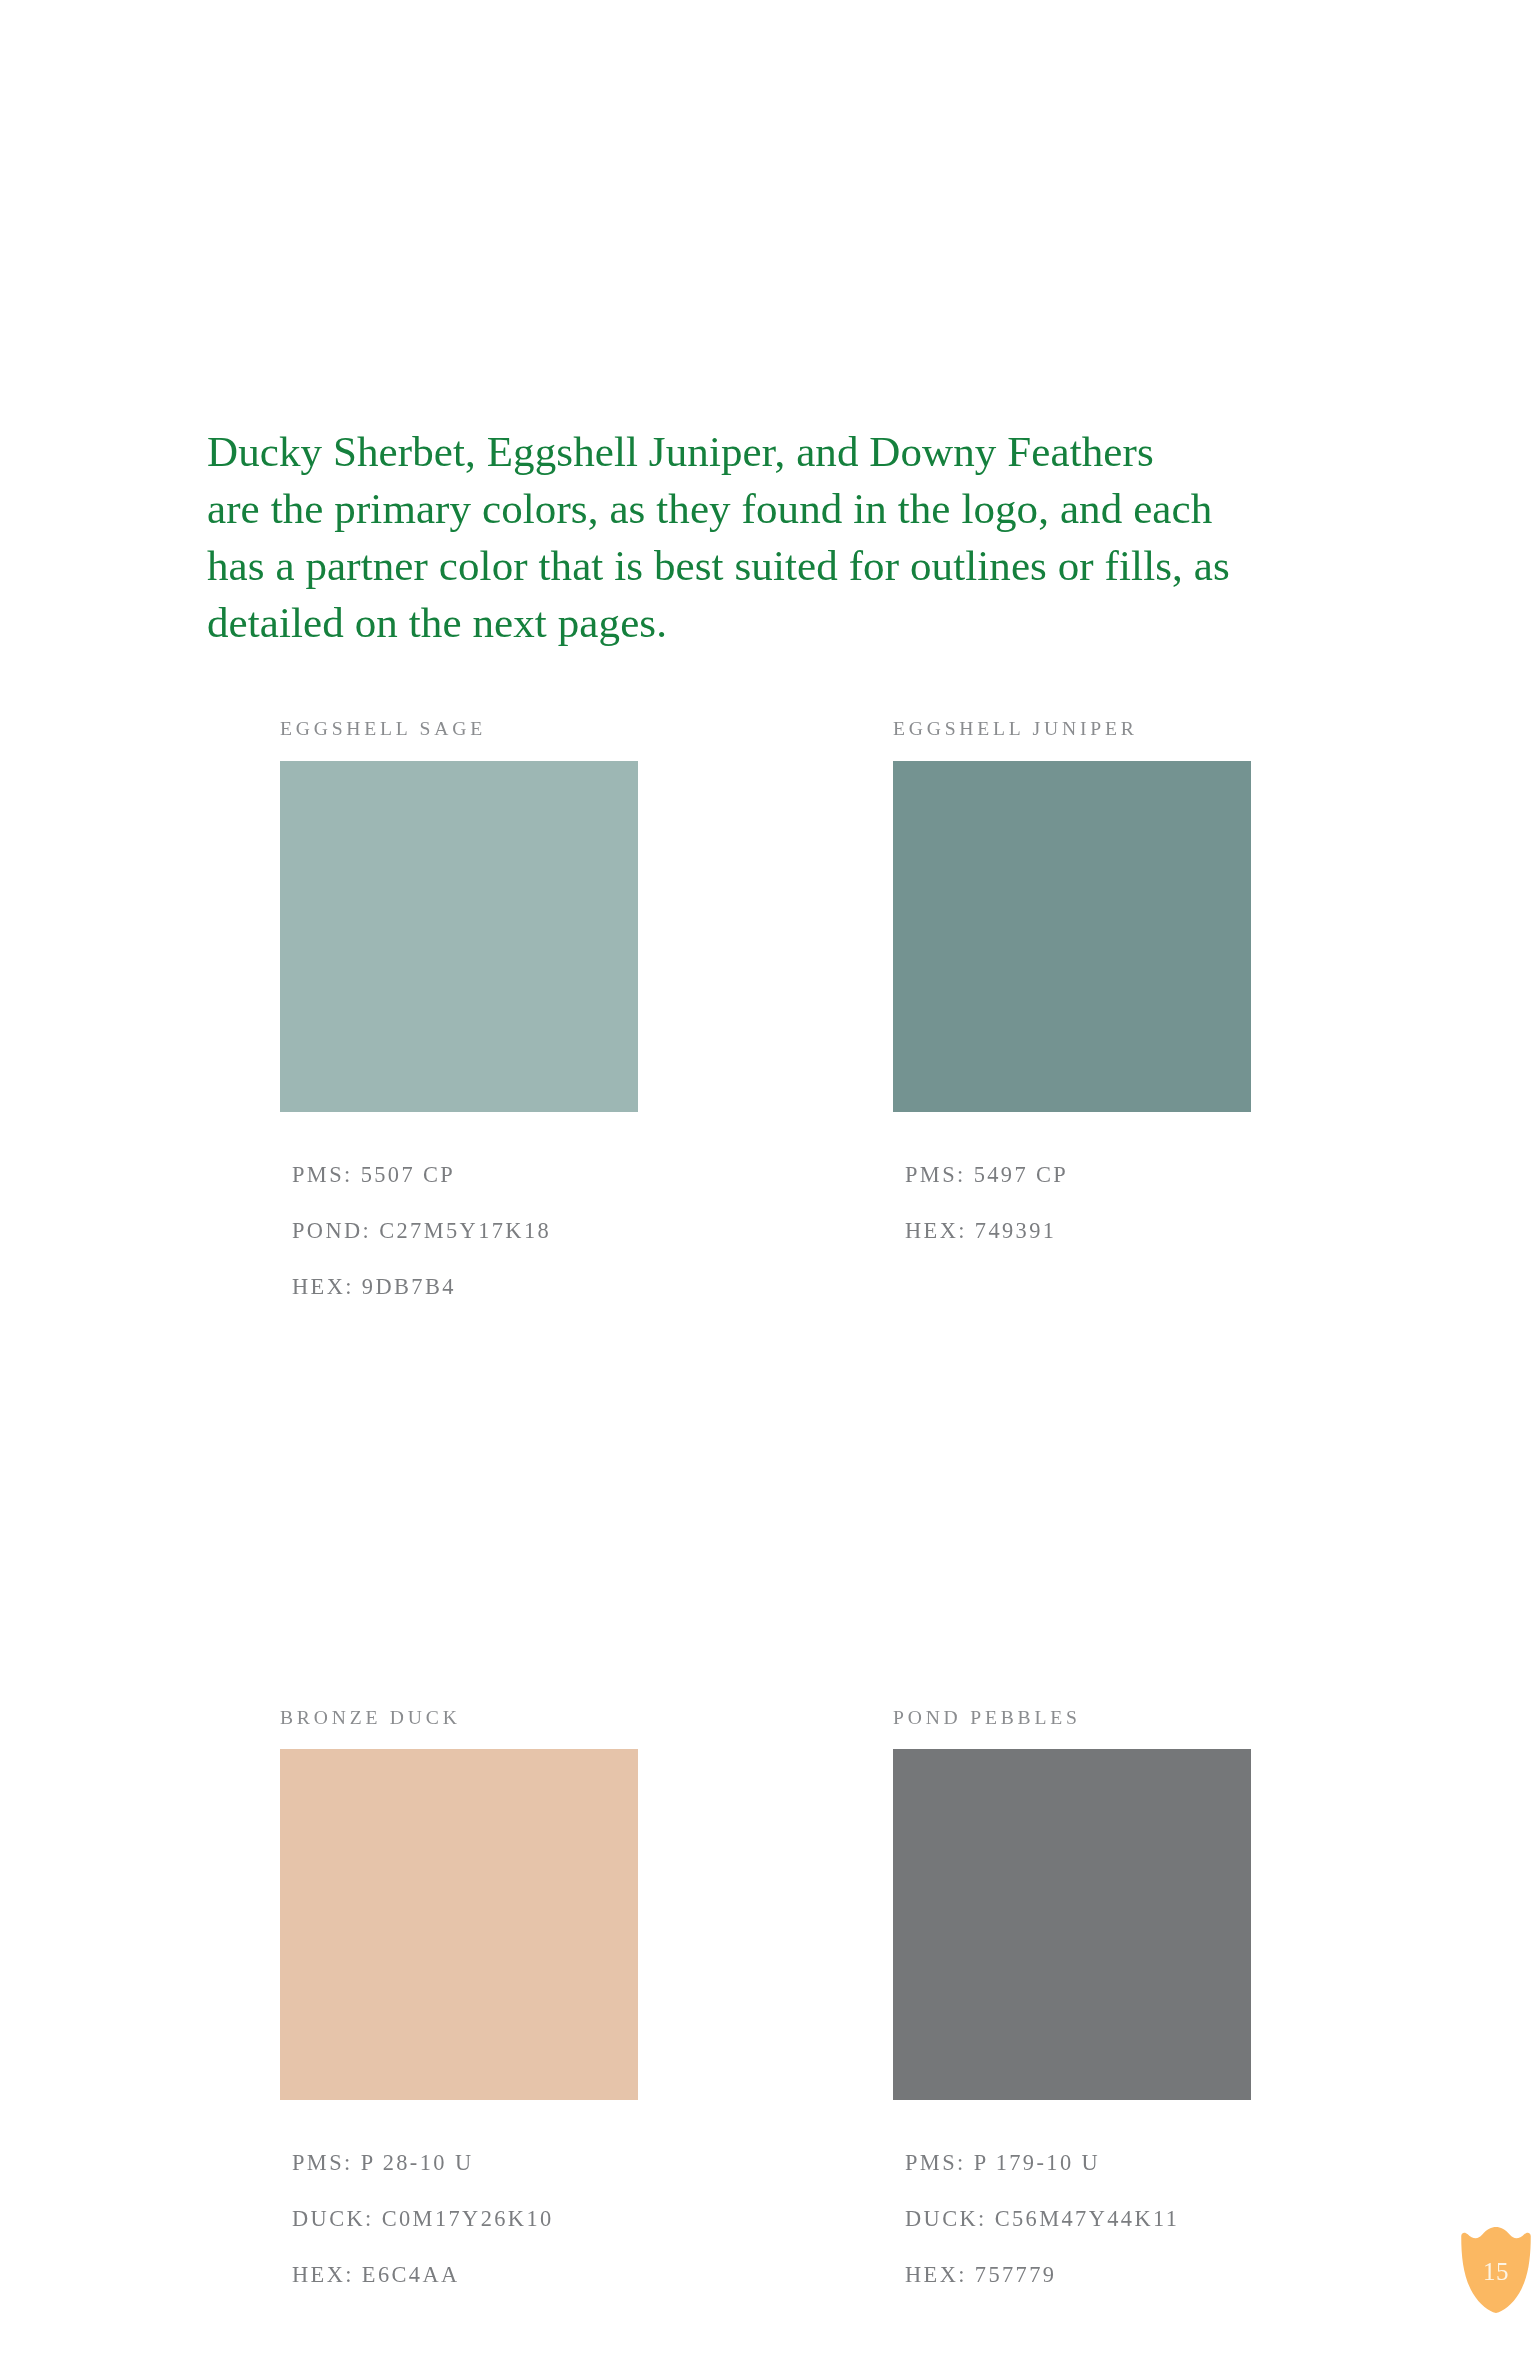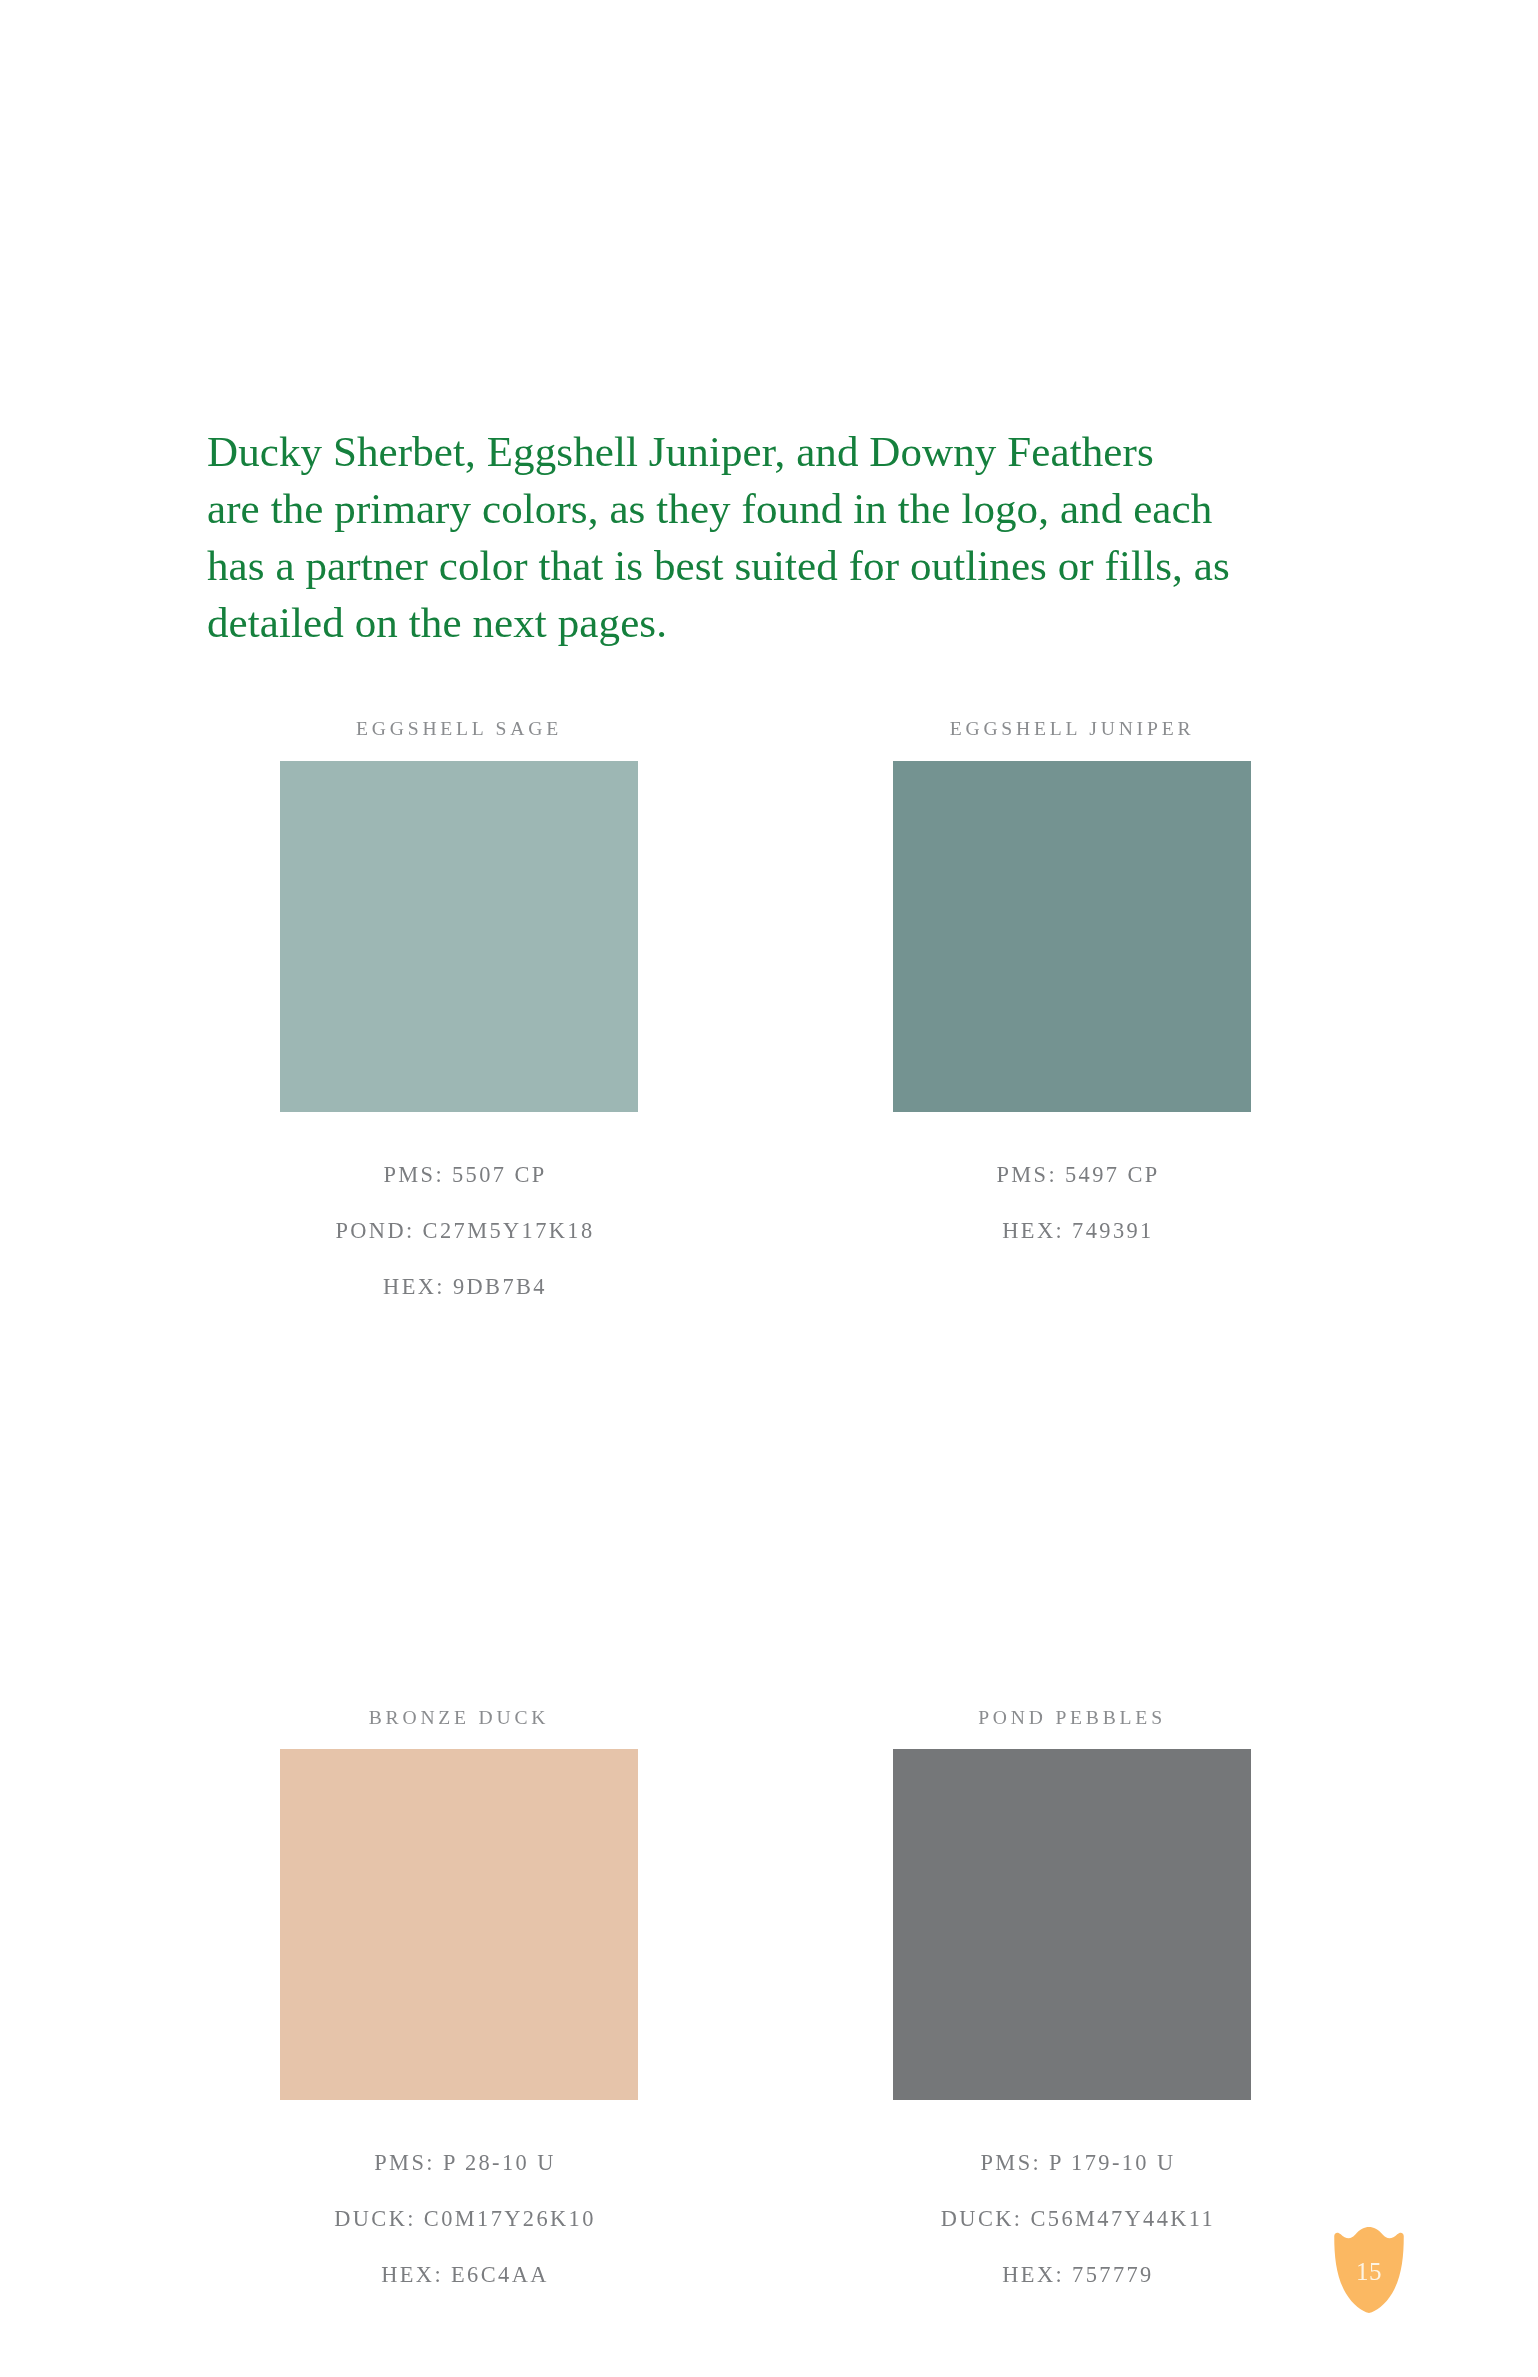--- a/index.html
+++ b/index.html
@@ -28,21 +28,20 @@
     letter-spacing: 0.1px;
     white-space: pre-line;
   }
 
   
   .swatch-grid {
     position: absolute;
     left: 280px;
     top: 718px;
     width: 979px;
-    text-align: center;
   }
   .swatch-row {
     display: flex;
     flex-direction: row;
   }
   .swatch-row.row-2 {
     margin-top: 392px;
   }
   .swatch-col {
     width: 358px;
@@ -76,21 +75,21 @@
     font-family: "Liberation Serif", "DejaVu Serif", serif;
     font-size: 22.4px;
     letter-spacing: 2.4px;
     line-height: 56px;
     white-space: nowrap;
   }
 
   
   .page-crest {
     position: absolute;
-    left: 1331px;
+    left: 1458px;
     top: 2226px;
     width: 76px;
     height: 88px;
   }
   .page-crest svg {
     display: block;
     width: 76px;
     height: 88px;
   }
   .page-crest .crest-num {

